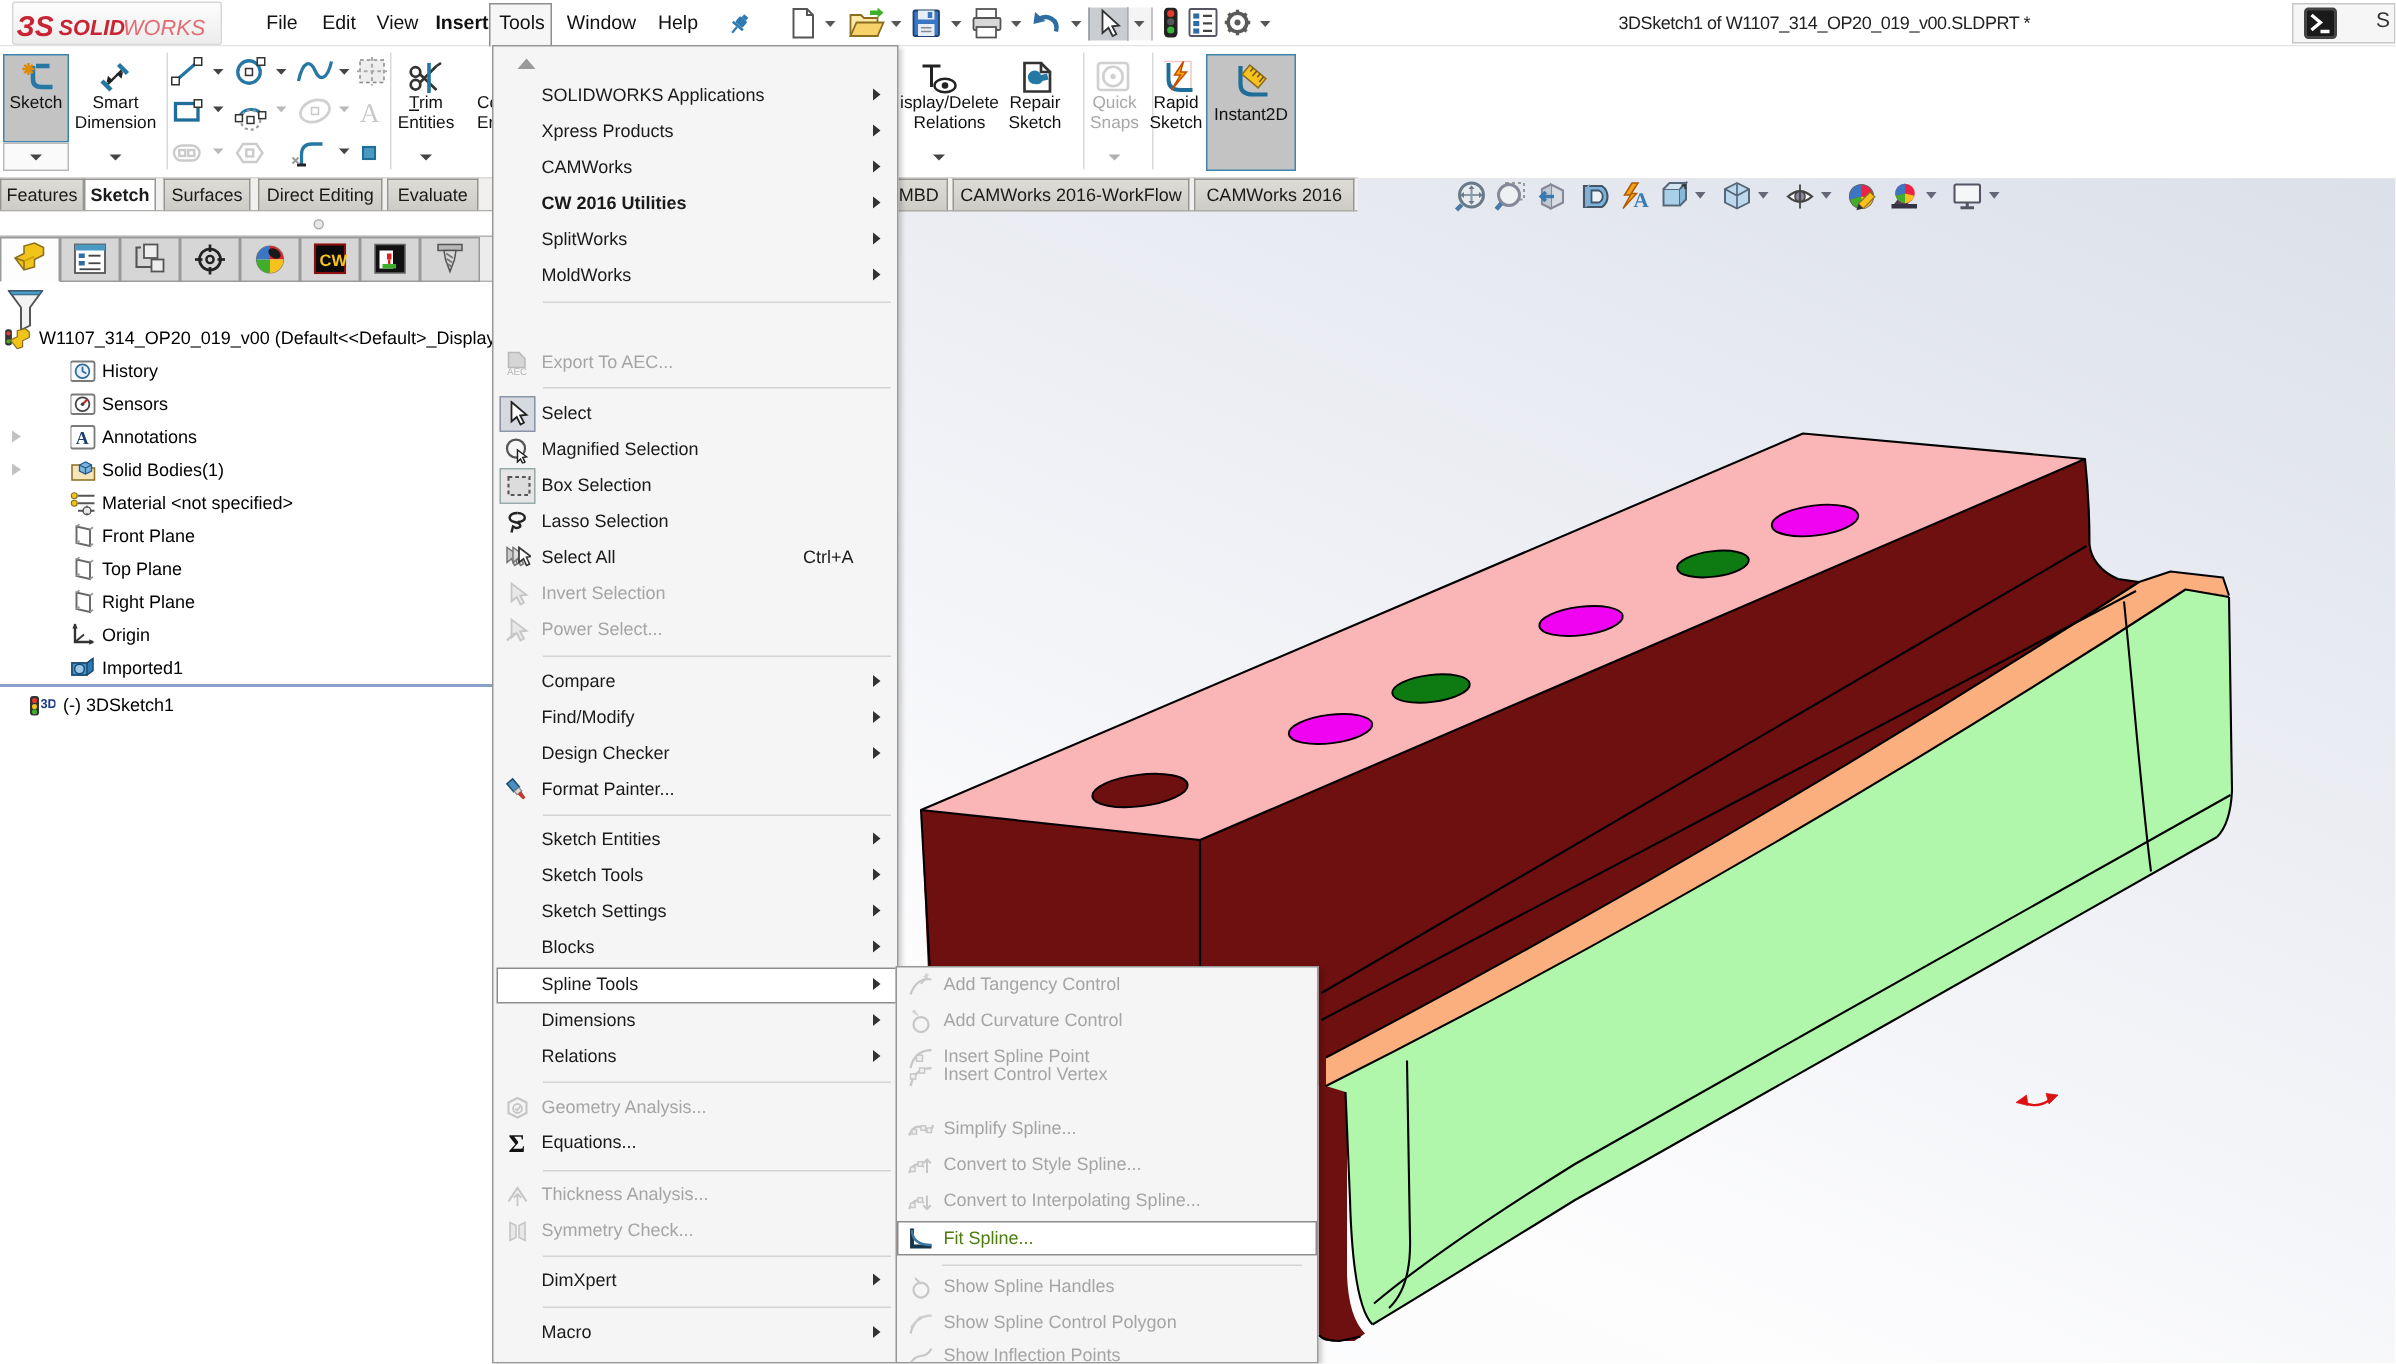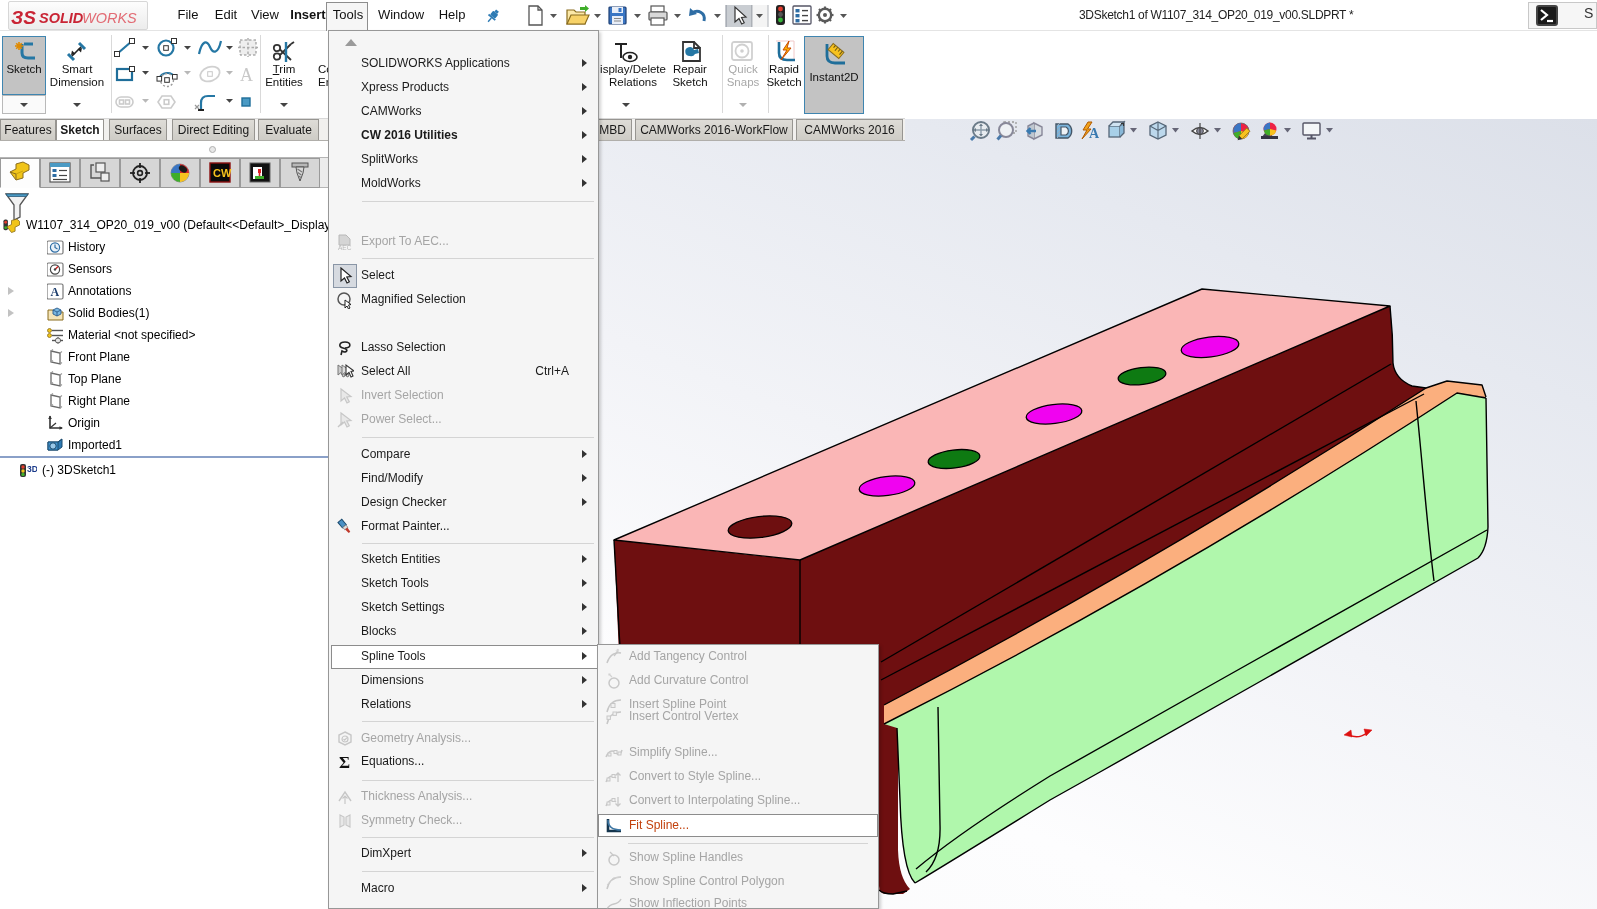--- a/index.html
+++ b/index.html
@@ -712,20 +712,27 @@
         </svg>
         <span class="mtext">Select</span>
       </div>
     <div class="menuitem" style="top:257px;">
         <svg class="micon" viewBox="0 0 18 18">
           <circle cx="8" cy="8" r="6" fill="none" stroke="#555" stroke-width="1.5"></circle>
           <path d="M9 9 L9 17 L11 15 L12.5 18 L14 17 L12.5 14 L15 13.5 Z" fill="#fff" stroke="#222" stroke-width="1"></path>
         </svg>
         <span class="mtext">Magnified Selection</span>
       </div>
+    <div class="menuitem" style="top:281px;">
+        <div class="abs" style="left:3px;top:0px;width:24px;height:24px;background:#e6e6e6;border:1px solid #9aa;"></div>
+        <svg class="micon" style="left:7px;" viewBox="0 0 18 18">
+          <rect x="2" y="3" width="14" height="12" fill="#dcdcdc" stroke="#555" stroke-width="1.4" stroke-dasharray="2.5 2"></rect>
+        </svg>
+        <span class="mtext">Box Selection</span>
+      </div>
     <div class="menuitem" style="top:305px;">
         <svg class="micon" viewBox="0 0 18 18">
           <path d="M9 3 C3 3 2 8 7 9 C12 10 12 13 8 13 L6 12 L5 16" fill="none" stroke="#222" stroke-width="1.6"></path>
           <path d="M9 3 C15 3 16 9 9 9" fill="none" stroke="#222" stroke-width="1.6"></path>
         </svg>
         <span class="mtext">Lasso Selection</span>
       </div>
     <div class="menuitem" style="top:329px;">
         <svg class="micon" viewBox="0 0 18 18">
           <path d="M2 2 L2 12 L5 9.5 L7 14 L9 13 L7 8.5 L10.5 8 Z" fill="#ccc" stroke="#777" stroke-width="1"></path>
@@ -893,21 +900,21 @@
     <div class="smitem" style="top:144px;">
         <svg class="micon" viewBox="0 0 18 18" opacity="0.6">
           <path d="M1 14 C4 7 8 7 11 10" fill="none" stroke="#aaa" stroke-width="1.4"></path>
           <path d="M13 5 l0 9 m-2.5 -2.5 l2.5 2.5 l2.5 -2.5" fill="none" stroke="#aaa" stroke-width="1.3"></path>
           <rect x="2" y="10" width="3" height="3" fill="#eee" stroke="#aaa"></rect>
           <rect x="7" y="6.5" width="3" height="3" fill="#eee" stroke="#aaa"></rect>
         </svg>
         <span class="mtext">Convert to Interpolating Spline...</span>
       </div>
     <div id="fitspline"></div>
-    <div class="smitem" style="top:169px;color:#c2410c;">
+    <div class="smitem" style="top:169px;color:#4d7c0f;">
         <svg class="micon" viewBox="0 0 18 18">
           <path d="M3 2 L3 14 L16 14" fill="none" stroke="#15354d" stroke-width="2.6"></path>
           <path d="M3 3 C3 10 8 13 16 13" fill="none" stroke="#3d76a3" stroke-width="1.6"></path>
         </svg>
         <span class="mtext">Fit Spline...</span>
       </div>
     <div class="msep" style="left:30px;top:198px;width:240px;"></div>
     <div class="smitem" style="top:201px;">
         <svg class="micon" viewBox="0 0 18 18" opacity="0.6">
           <circle cx="9" cy="11" r="5" fill="none" stroke="#aaa" stroke-width="1.5"></circle>

